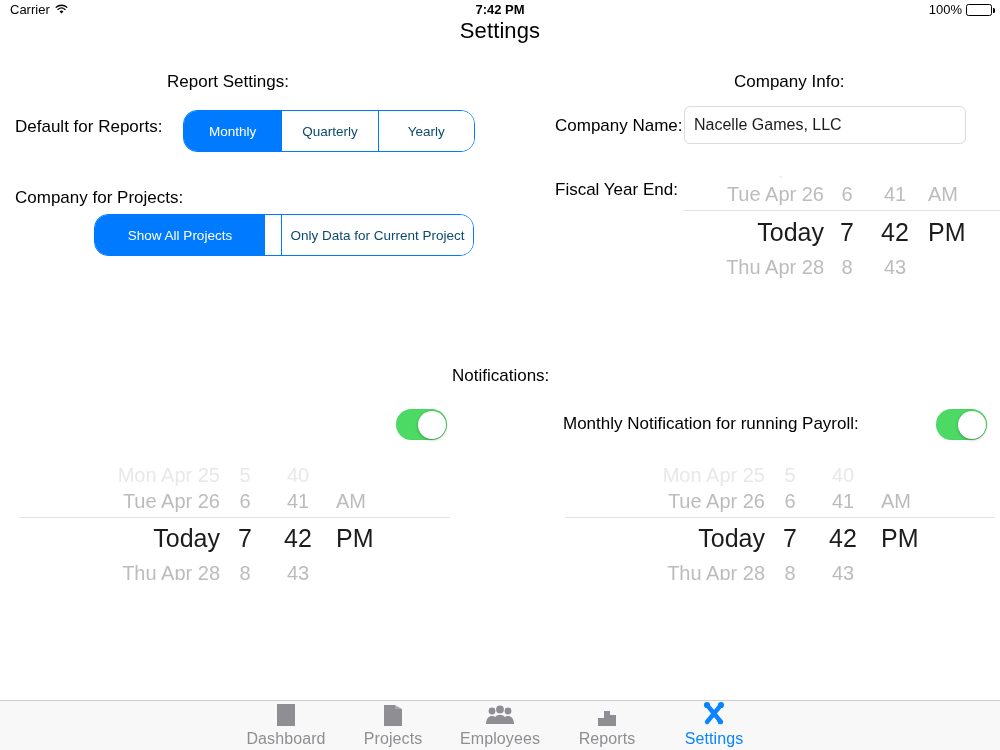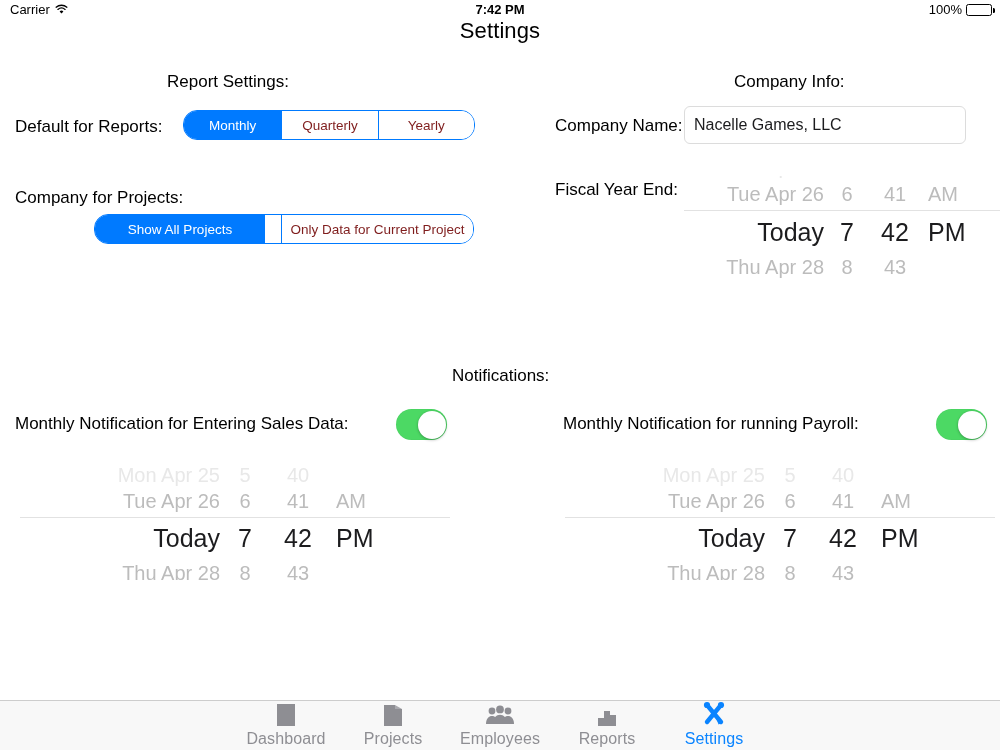--- a/index.html
+++ b/index.html
@@ -36,27 +36,27 @@
     position: absolute; top: 18px; left: 0; width: 1000px; text-align: center;
     font-size: 22px; color: #000; letter-spacing: 0.1px;
   }
 
   
   .section-header { position: absolute; font-size: 17px; color: #000; white-space: nowrap; }
   .field-label    { position: absolute; font-size: 17px; color: #000; white-space: nowrap; }
 
   
   .segmented {
-    position: absolute; display: flex; height: 30px;
+    position: absolute; display: flex; height: 42px;
     border: 1px solid #007aff; border-radius: 14px; overflow: hidden;
     background: #fff;
   }
   .segmented .seg {
     display: flex; align-items: center; justify-content: center;
-    font-size: 13.5px; color: #7f1d1d; background: #fff;
+    font-size: 13.5px; color: #0c4a6e; background: #fff;
     border-left: 1px solid #007aff; padding: 0 12px; white-space: nowrap;
     cursor: pointer;
   }
   .segmented .seg:first-child { border-left: none; }
   .segmented .seg.selected { background: #007aff; color: #fff; }
 
   
   .text-field {
     position: absolute; height: 38px; background: #fff;
     border: 1px solid #dcdcdc; border-radius: 6px;
@@ -197,21 +197,20 @@
         <span class="c-date" style="width:140px;">Thu Apr 28</span>
         <span class="c-hour" style="width:46px;">8</span>
         <span class="c-min" style="width:50px;">43</span>
         <span class="c-ampm" style="width:60px; padding-left:8px;"></span>
       </div>
     </div>
   </div>
 
   <div class="section-header" style="left:452px; top:366px;">Notifications:</div>
 
-  <div class="field-label" style="left:15px; top:414px;">Monthly Notification for Entering Sales Data:</div>
   <div class="switch" style="left:396px; top:409px;">
     <span class="knob"></span>
   </div>
 
   <div class="picker" style="left:20px; top:462px; width:430px; height:118px; font-size:20px;">
     <div class="rows">
       <div class="prow r0" style="position:absolute; top:0px; left:0; height:26px;">
         <span class="c-date" style="width:200px;">Mon Apr 25</span>
         <span class="c-hour" style="width:50px;">5</span>
         <span class="c-min" style="width:56px;">40</span>

